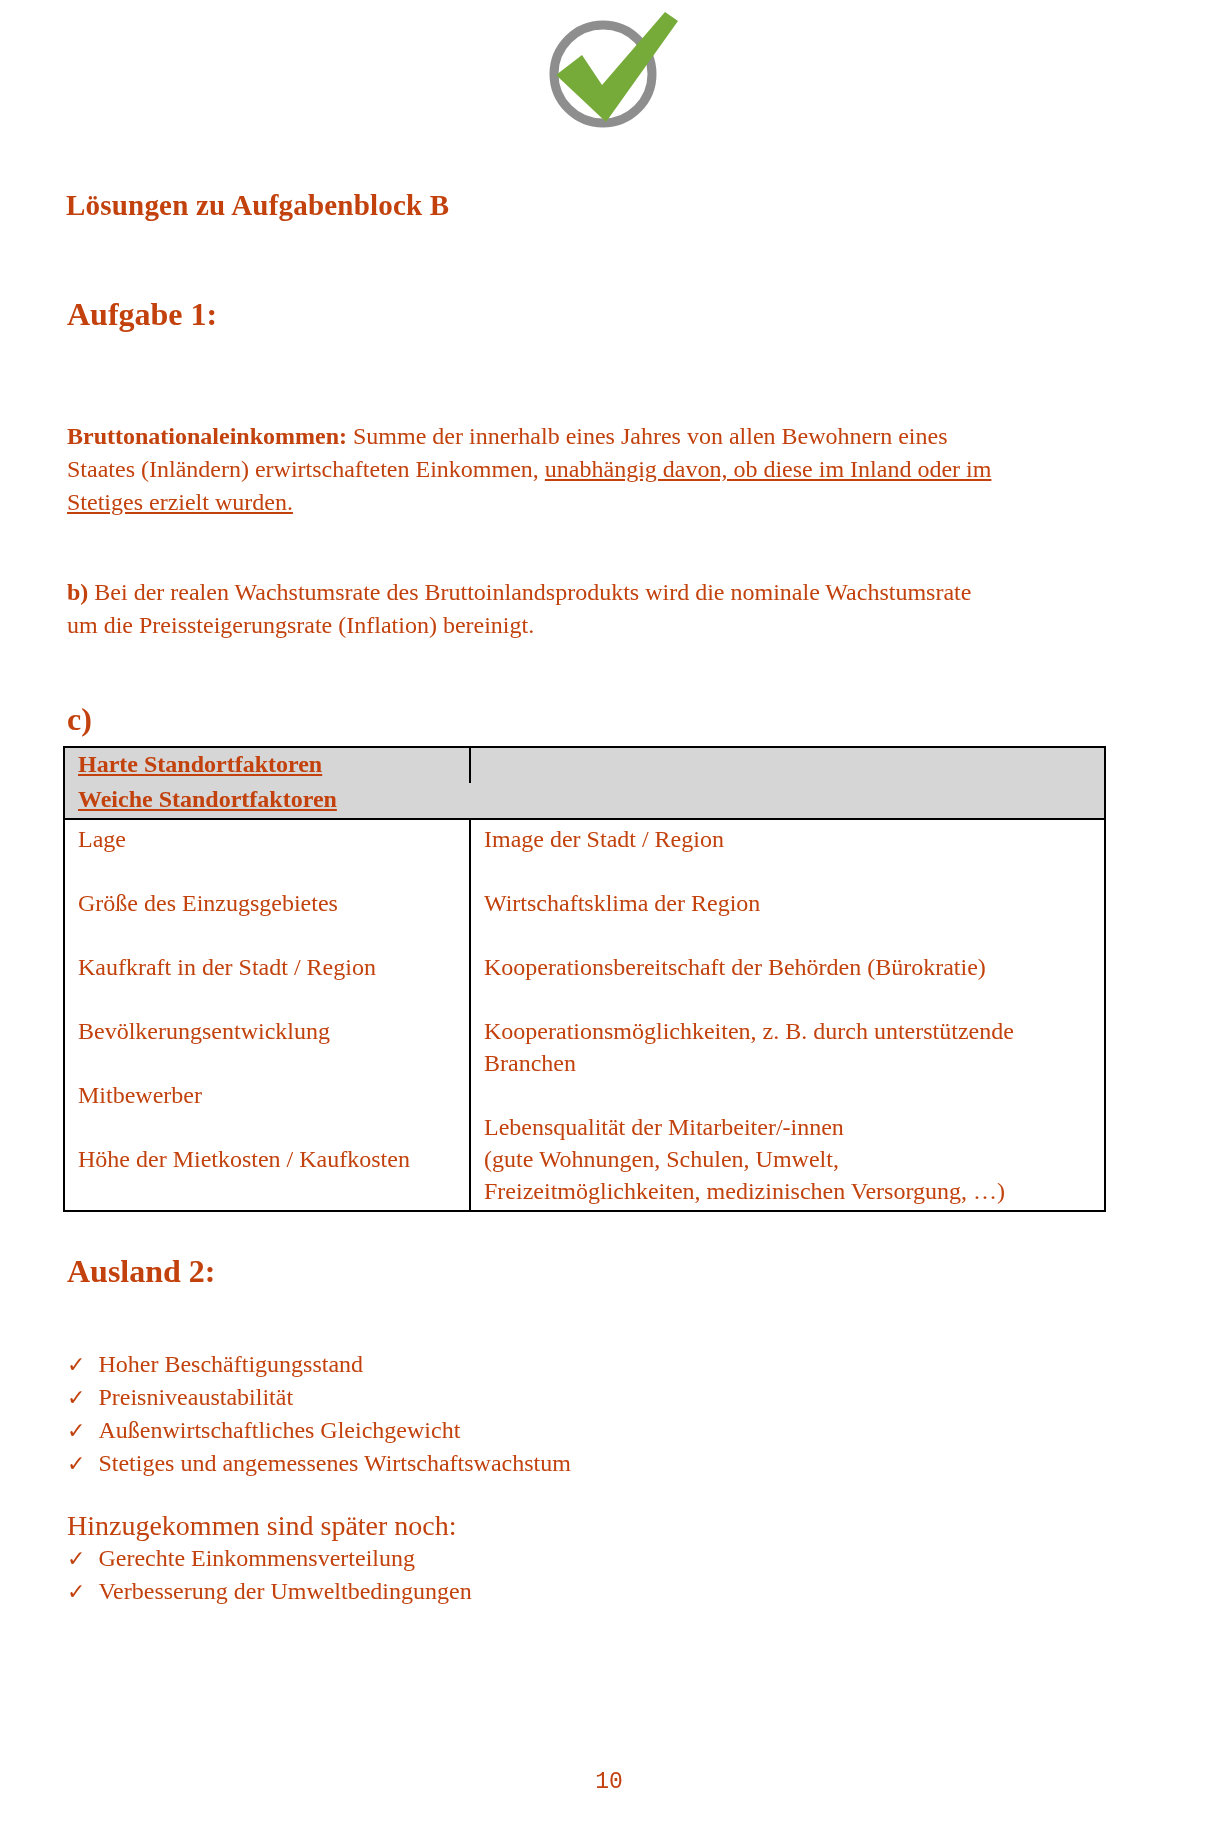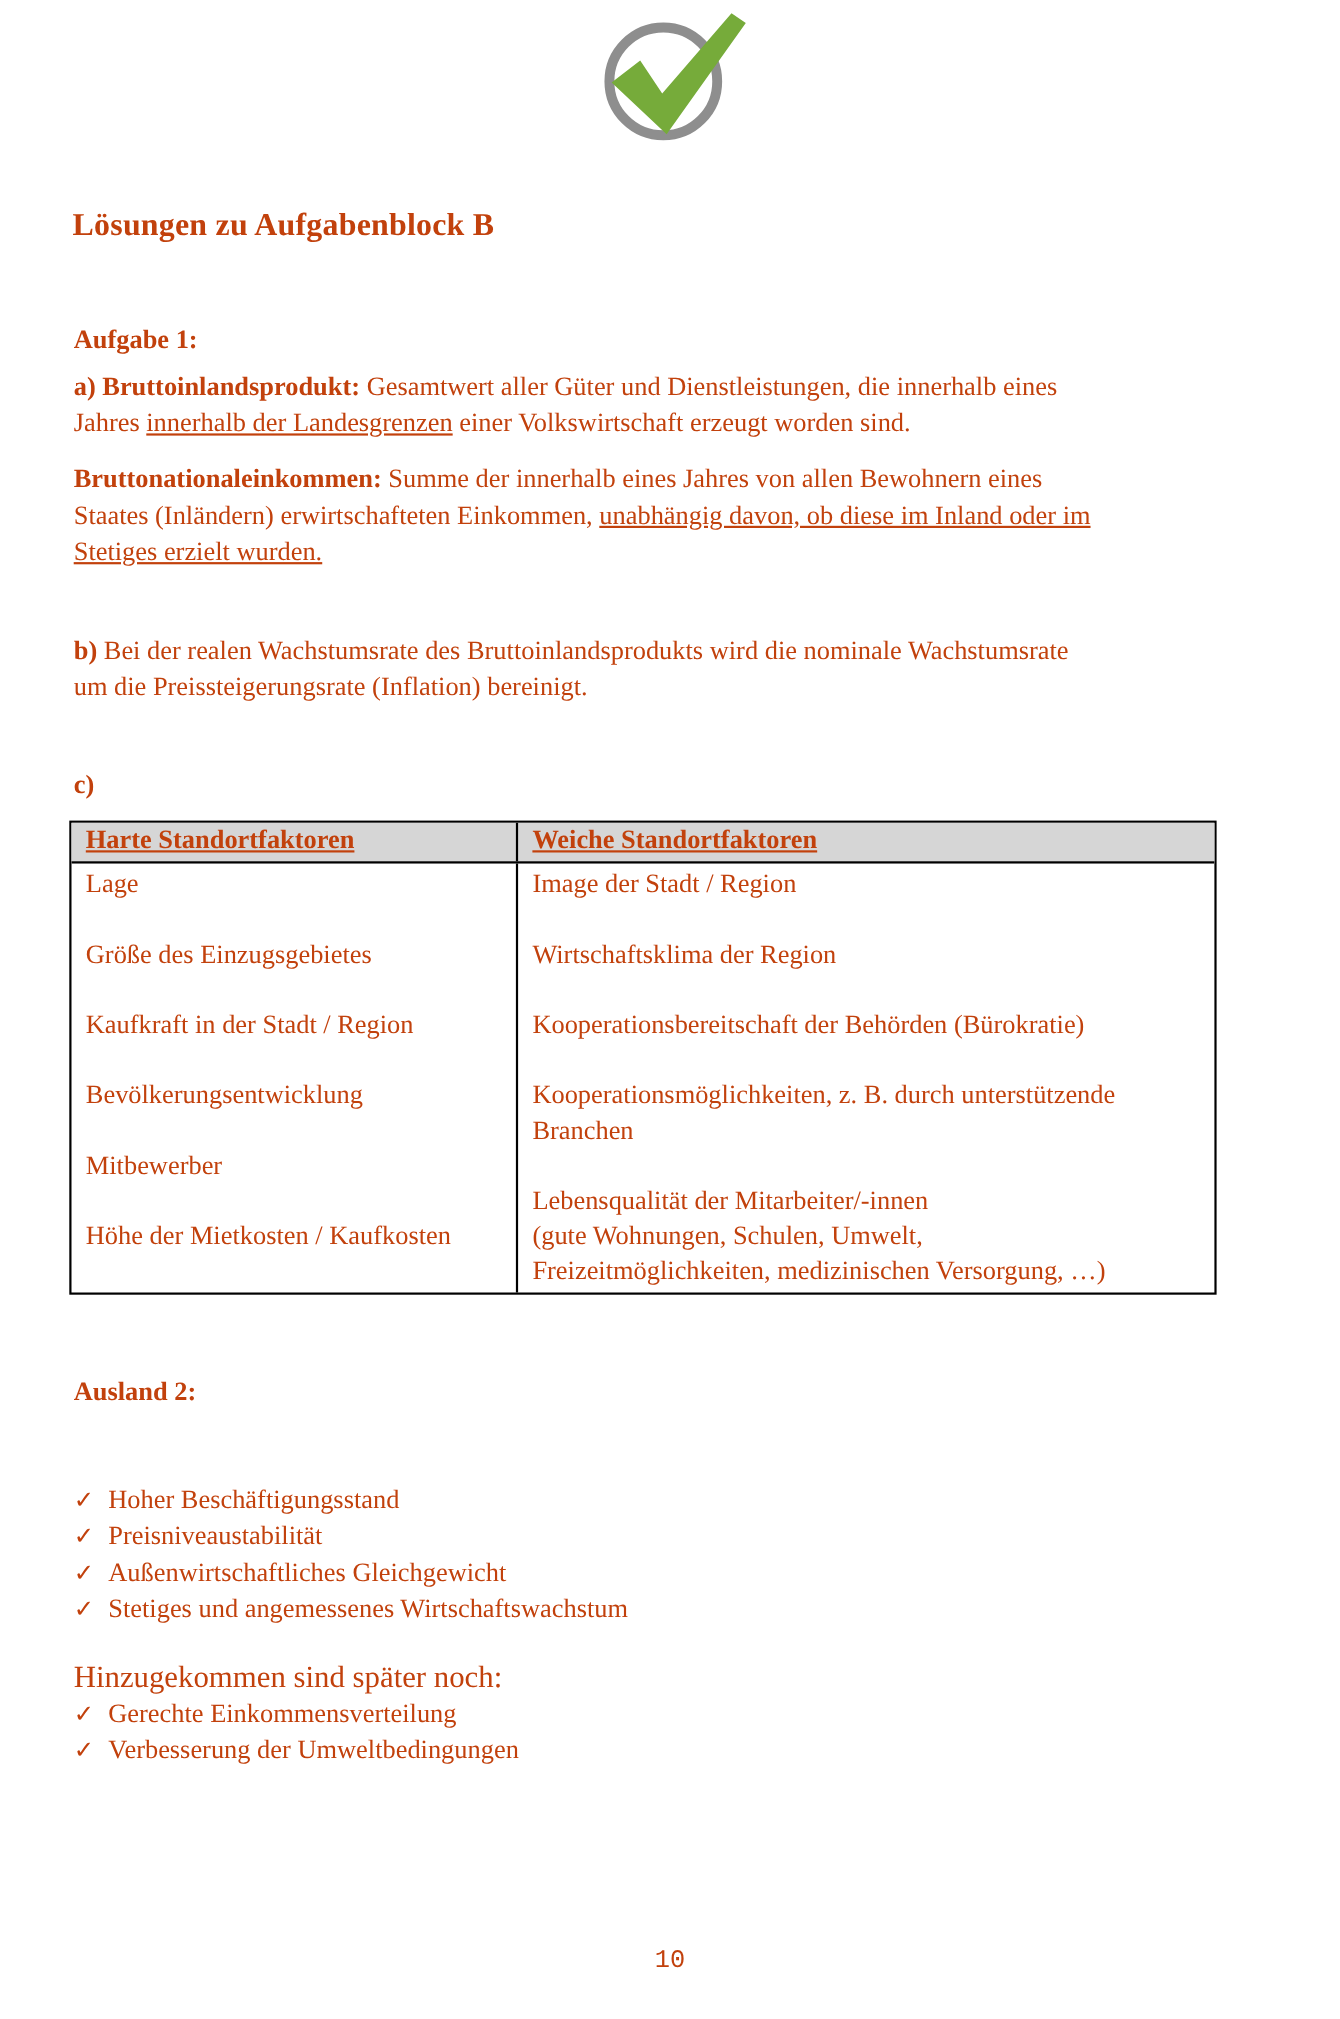--- a/index.html
+++ b/index.html
@@ -6,34 +6,34 @@
   #page{
     position:relative;
     width:1218px;height:1835px;
     background:#ffffff;
     font-family:"Liberation Serif","DejaVu Serif",serif;
     color:#c2410c;
     overflow:hidden;
   }
   .abs{position:absolute;}
   .title{font-size:29px;font-weight:bold;letter-spacing:.2px;}
-  .heading{font-size:24px;font-weight:bold;}
+  .heading{font-size:32px;font-weight:bold;}
   .para{font-size:24px;line-height:33px;width:1120px;}
   .b{font-weight:bold;}
   .u{text-decoration:underline;}
   
   .logo{left:460px;top:0;width:220px;height:140px;}
   
   .factor-table{
     left:63px;top:746px;width:1043px;
     border:2px solid #000;
     box-sizing:border-box;
     font-size:24px;
   }
-  .thead{display:flex;background:#d6d6d6;border-bottom:2px solid #000;}
+  .thead{display:flex;background:#d6d6d6;border-bottom:2px solid #000;flex-direction:column;}
   .th{box-sizing:border-box;padding:3px 12px 5px 13px;font-weight:bold;text-decoration:underline;}
   .col-left{width:406px;border-right:2px solid #000;}
   .col-right{flex:1;}
   .tbody{display:flex;justify-content:flex-end;}
   .td{box-sizing:border-box;padding:3px 12px 3px 13px;line-height:32px;}
   .cell-item{white-space:pre-line;margin-bottom:32px;}
   .cell-item:last-child{margin-bottom:0;}
   
   .checklist .check-item{display:flex;gap:13px;font-size:24px;line-height:32px;align-items:baseline;}
   .check-glyph{font-family:"DejaVu Sans",sans-serif;font-size:22px;}
@@ -47,21 +47,20 @@
 
   <svg class="abs logo" viewBox="0 0 220 140" aria-hidden="true">
     <circle cx="143" cy="74" r="49" fill="none" stroke-width="9" stroke="#8e8e8e"></circle>
     <path d="M96,75 L122,55 L142,85 L205,12 L218,21 L146,122 Z" fill="#76ab3a"></path>
   </svg>
 
   <div class="abs title" style="left:66px;top:189px;">Lösungen zu Aufgabenblock B</div>
 
   <div class="abs heading" style="left:67px;top:296px;">Aufgabe 1:</div>
 
-  <div class="abs para" style="left:67px;top:336px;"><span class="b">a) Bruttoinlandsprodukt:</span><span> Gesamtwert aller Güter und Dienstleistungen, die innerhalb eines</span><br><span>Jahres </span><span class="u">innerhalb der Landesgrenzen</span><span> einer Volkswirtschaft erzeugt worden sind.</span></div>
 
   <div class="abs para" style="left:67px;top:420px;"><span class="b">Bruttonationaleinkommen:</span><span> Summe der innerhalb eines Jahres von allen Bewohnern eines</span><br><span>Staates (Inländern) erwirtschafteten Einkommen, </span><span class="u">unabhängig davon, ob diese im Inland oder im</span><br><span class="u">Stetiges erzielt wurden.</span></div>
 
   <div class="abs para" style="left:67px;top:576px;"><span class="b">b)</span><span> Bei der realen Wachstumsrate des Bruttoinlandsprodukts wird die nominale Wachstumsrate</span><br><span>um die Preissteigerungsrate (Inflation) bereinigt.</span></div>
 
   <div class="abs heading" style="left:67px;top:701px;">c)</div>
 
   <div class="abs factor-table">
     <div class="thead">
       <div class="th col-left">Harte Standortfaktoren</div>

